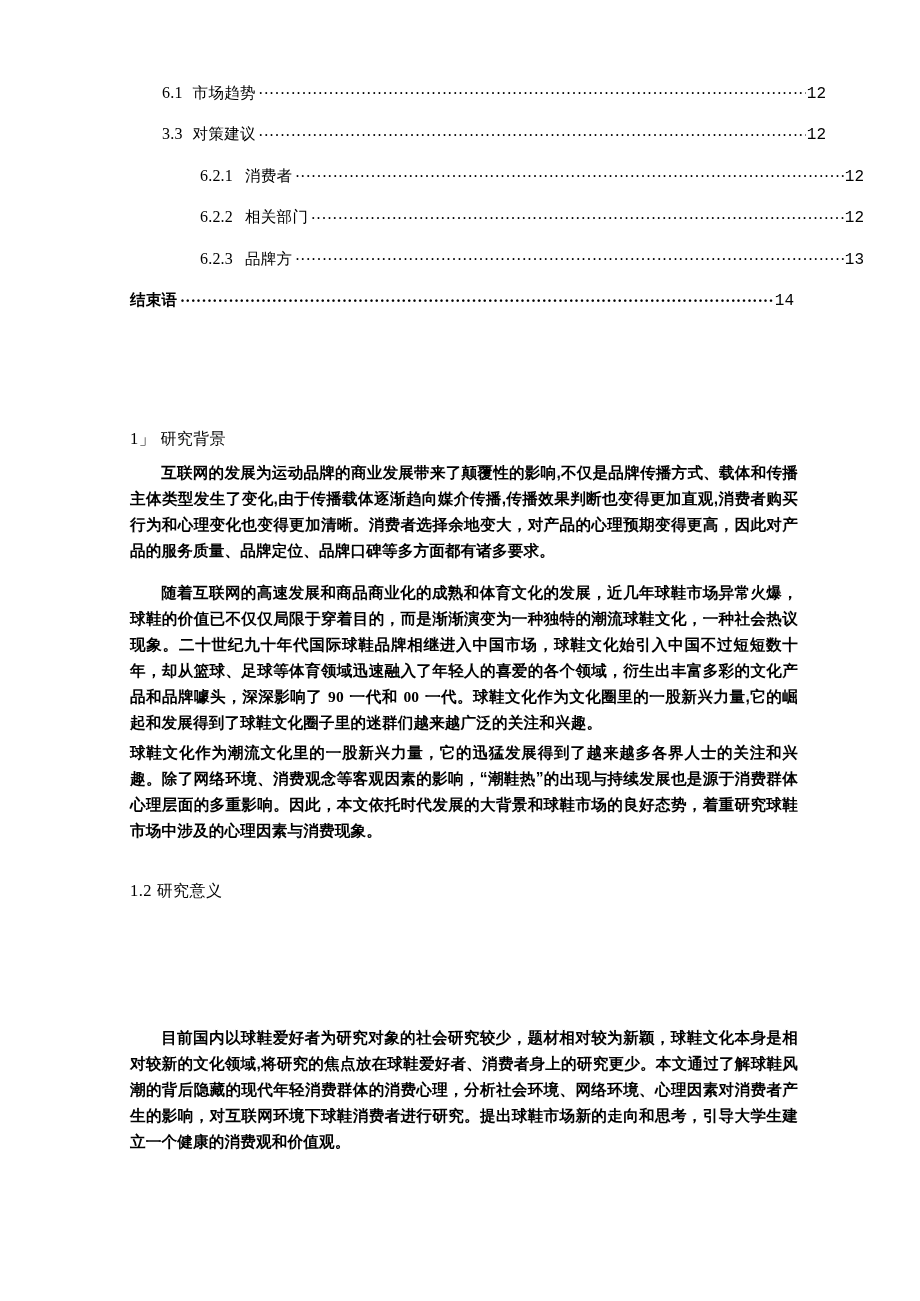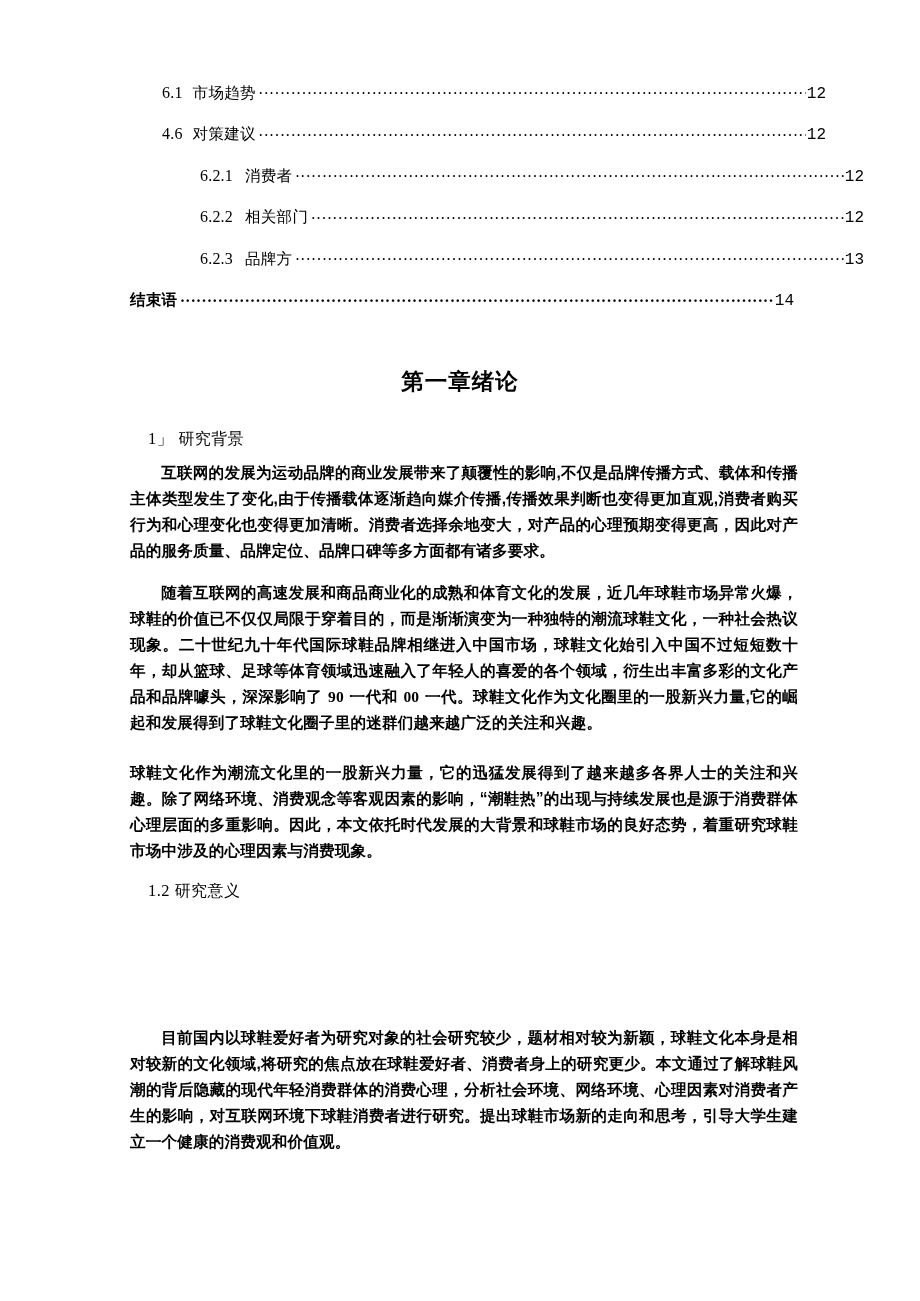--- a/index.html
+++ b/index.html
@@ -89,21 +89,21 @@
     width: 920px;
     text-align: center;
     font-size: 22.5px;
     font-weight: bold;
     letter-spacing: 1px;
   }
 
   
   .section-heading {
     position: absolute;
-    left: 148px;
+    left: 130px;
     font-size: 16px;
     letter-spacing: 0.4px;
     white-space: nowrap;
     text-align: right;
   }
   .section-heading .sec-num {
     font-family: "Liberation Serif", "DejaVu Serif", serif;
     font-size: 16.5px;
   }
   #sec-1-1 { top: 428px; }
@@ -118,21 +118,21 @@
     line-height: 26px;
     text-align: justify;
     text-justify: inter-ideograph;
     text-indent: 2em;
     letter-spacing: 0.15px;
     font-weight: bold;
   }
   .para.nohang { text-indent: 0; }
   #para-1 { top: 460px; }
   #para-2 { top: 580px; }
-  #para-2b { top: 760px; }
+  #para-2b { top: 740px; }
   #para-3 { top: 930px; }
   #para-4 { top: 1025px; }
 
   .latin {
     font-family: "Liberation Serif", "DejaVu Serif", serif;
     font-size: 15.5px;
     padding: 0 1px;
   }
 </style>
 </head>
@@ -143,21 +143,21 @@
   <div class="toc">
 
     <div class="toc-row lvl1">
       <span class="toc-num">6.1</span>
       <span class="toc-label">市场趋势</span>
       <span class="toc-dots"></span>
       <span class="toc-page">12</span>
     </div>
 
     <div class="toc-row lvl1">
-      <span class="toc-num">4.6</span>
+      <span class="toc-num">3.3</span>
       <span class="toc-label">对策建议</span>
       <span class="toc-dots"></span>
       <span class="toc-page">12</span>
     </div>
 
     <div class="toc-row lvl2">
       <span class="toc-num">6.2.1</span>
       <span class="toc-label">消费者</span>
       <span class="toc-dots"></span>
       <span class="toc-page">12</span>
@@ -178,21 +178,20 @@
     </div>
 
     <div class="toc-row lvl0">
       <span class="toc-label">结束语</span>
       <span class="toc-dots"></span>
       <span class="toc-page">14</span>
     </div>
 
   </div>
 
-  <div class="chapter-title">第一章绪论</div>
 
   <div class="section-heading" id="sec-1-1">
     <span class="sec-num">1」</span>
     <span>研究背景</span>
   </div>
 
   <div class="para" id="para-1">互联网的发展为运动品牌的商业发展带来了颠覆性的影响,不仅是品牌传播方式、载体和传播主体类型发生了变化,由于传播载体逐渐趋向媒介传播,传播效果判断也变得更加直观,消费者购买行为和心理变化也变得更加清晰。消费者选择余地变大，对产品的心理预期变得更高，因此对产品的服务质量、品牌定位、品牌口碑等多方面都有诸多要求。</div>
 
   <div class="para" id="para-2"><span>随着互联网的高速发展和商品商业化的成熟和体育文化的发展，近几年球鞋市场异常火爆，球鞋的价值已不仅仅局限于穿着目的，而是渐渐演变为一种独特的潮流球鞋文化，一种社会热议现象。二十世纪九十年代国际球鞋品牌相继进入中国市场，球鞋文化始引入中国不过短短数十年，却从篮球、足球等体育领域迅速融入了年轻人的喜爱的各个领域，衍生出丰富多彩的文化产品和品牌噱头，深深影响了 </span><span class="latin">90</span><span> 一代和 </span><span class="latin">00</span><span> 一代。球鞋文化作为文化圈里的一股新兴力量,它的崛起和发展得到了球鞋文化圈子里的迷群们越来越广泛的关注和兴趣。</span></div>
 

